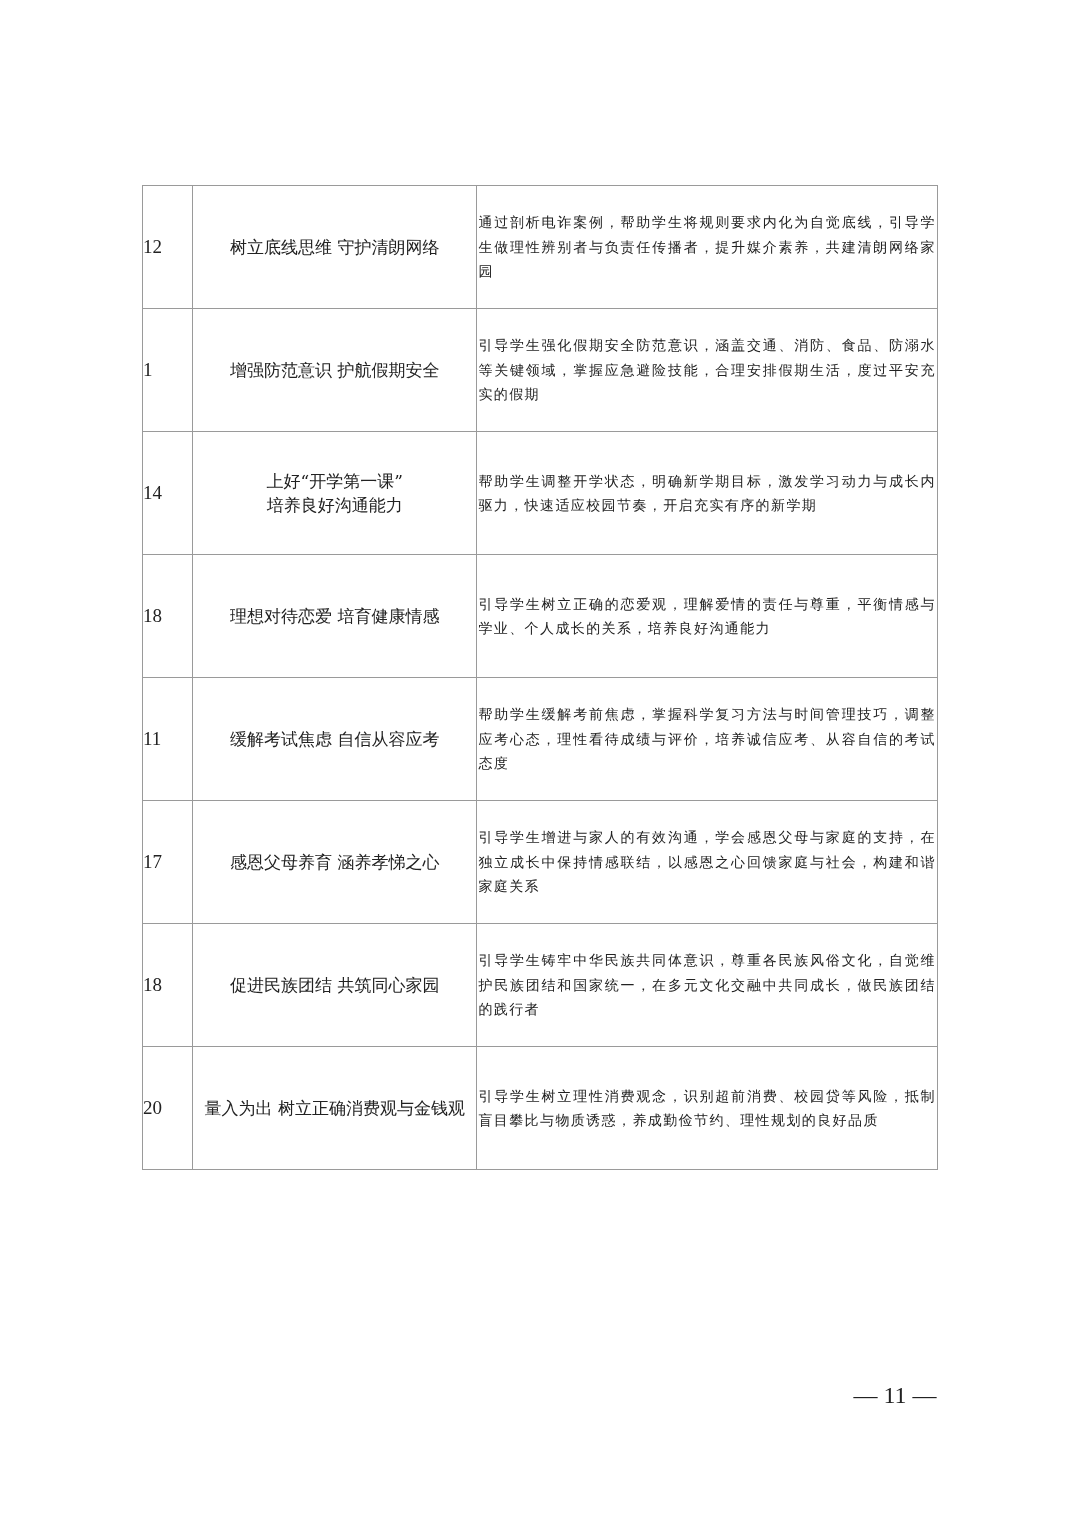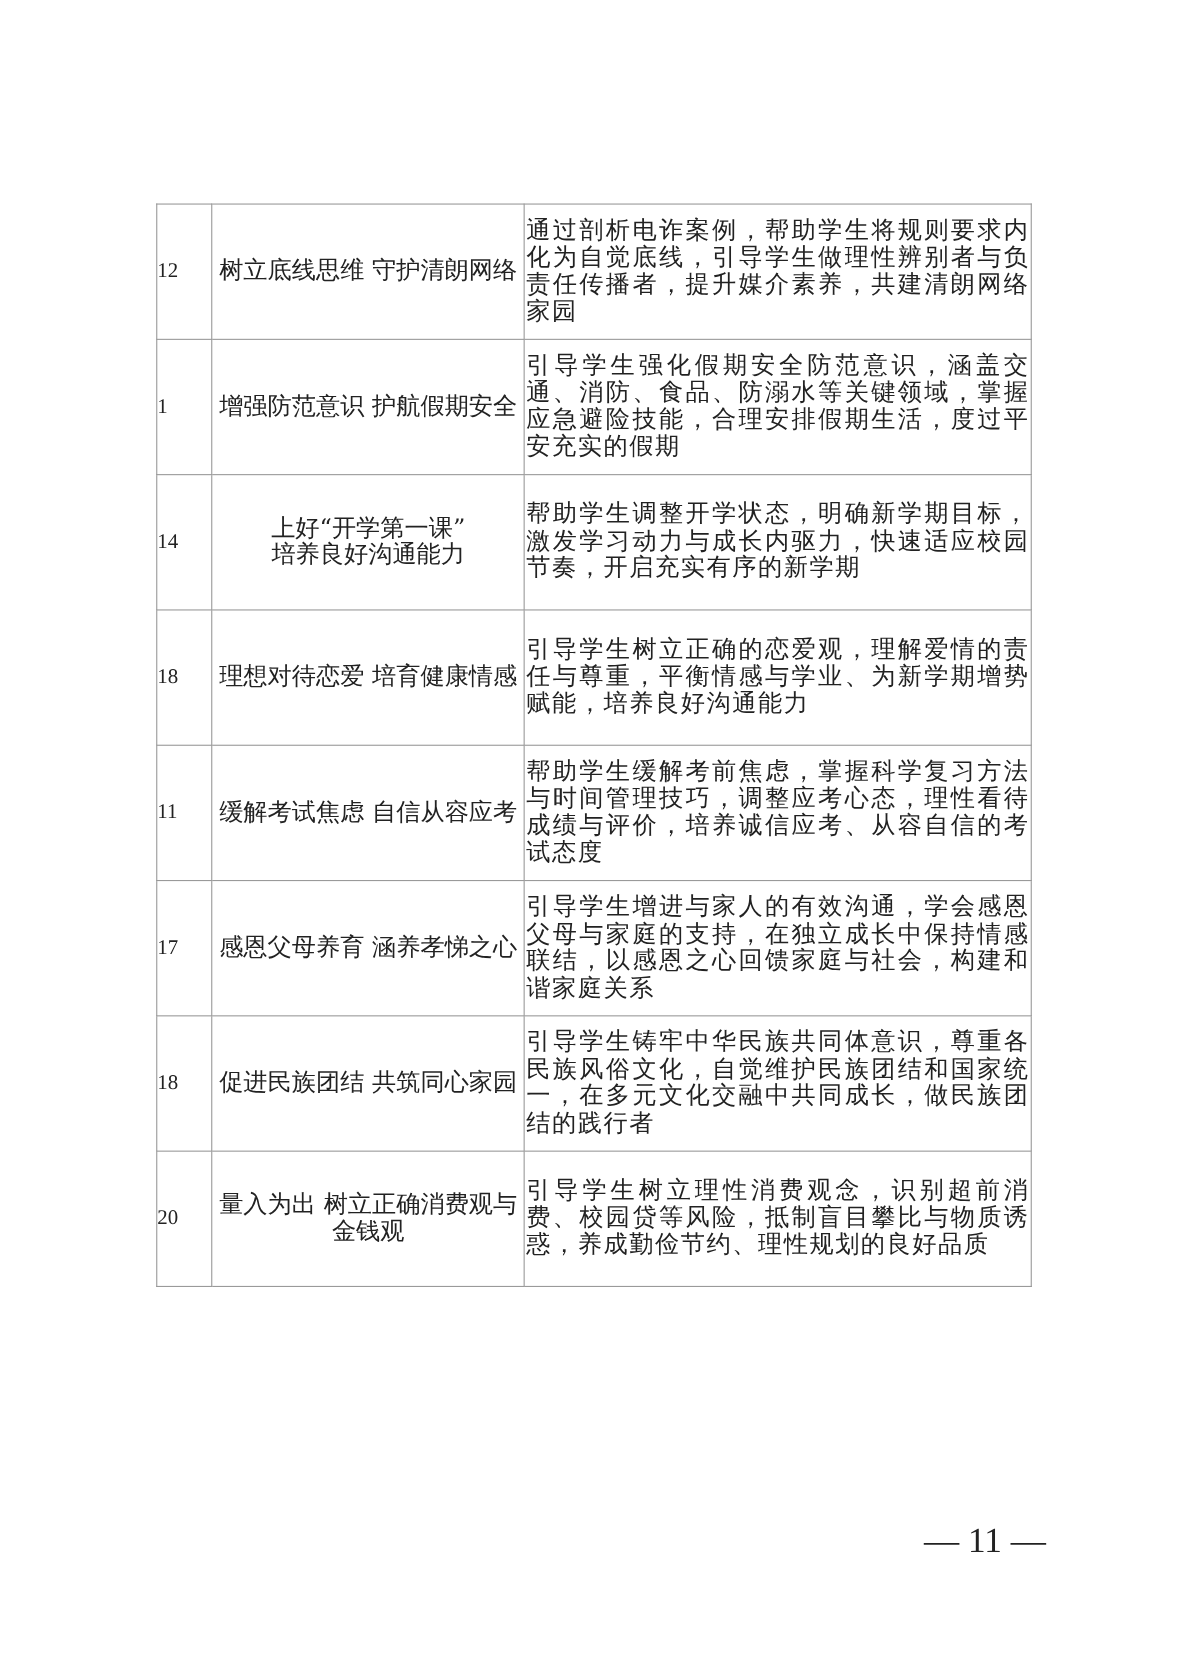--- a/index.html
+++ b/index.html
@@ -32,41 +32,41 @@
     .col-num { width: 50px; }
     .col-topic { width: 284px; }
     .col-desc { width: 460px; }
     .cell-num {
       text-align: left;
       font-family: "Liberation Serif", "DejaVu Serif", serif;
       font-size: 19px;
     }
     .cell-topic {
       text-align: center;
-      font-size: 22px;
+      font-size: 17px;
       line-height: 24px;
       padding: 0 1px !important;
     }
     .cell-topic span { display: block; }
     .cell-desc {
-      font-size: 22px;
+      font-size: 14px;
       line-height: 24.5px;
       text-align: justify;
       text-align-last: left;
       letter-spacing: 1.4px;
       padding: 0 1px 0 1px !important;
     }
     .page-number {
       position: absolute;
       left: 840px;
       top: 1382px;
       width: 110px;
       text-align: center;
       font-family: "Liberation Serif", "DejaVu Serif", serif;
-      font-size: 32px;
+      font-size: 24px;
       color: #222222;
       white-space: nowrap;
     }
   </style>
 </head>
 <body>
 
 <table class="page-table">
   <colgroup>
     <col class="col-num">
@@ -94,21 +94,21 @@
         <span>上好“开学第一课”</span>
         <span>培养良好沟通能力</span>
       </td>
       <td class="cell-desc">帮助学生调整开学状态，明确新学期目标，激发学习动力与成长内驱力，快速适应校园节奏，开启充实有序的新学期</td>
     </tr>
     <tr>
       <td class="cell-num">18</td>
       <td class="cell-topic">
         <span>理想对待恋爱 培育健康情感</span>
       </td>
-      <td class="cell-desc">引导学生树立正确的恋爱观，理解爱情的责任与尊重，平衡情感与学业、为新学期增势赋能，培养良好沟通能力</td>
+      <td class="cell-desc">引导学生树立正确的恋爱观，理解爱情的责任与尊重，平衡情感与学业、个人成长的关系，培养良好沟通能力</td>
     </tr>
     <tr>
       <td class="cell-num">11</td>
       <td class="cell-topic">
         <span>缓解考试焦虑 自信从容应考</span>
       </td>
       <td class="cell-desc">帮助学生缓解考前焦虑，掌握科学复习方法与时间管理技巧，调整应考心态，理性看待成绩与评价，培养诚信应考、从容自信的考试态度</td>
     </tr>
     <tr>
       <td class="cell-num">17</td>

